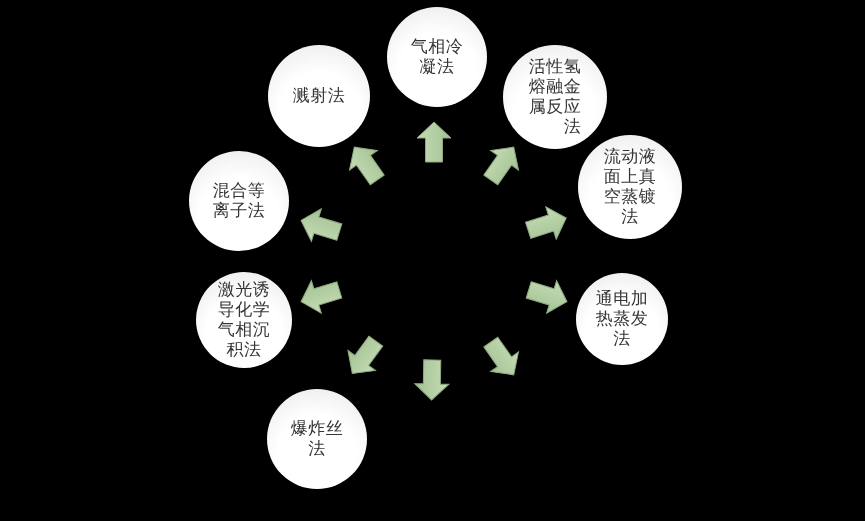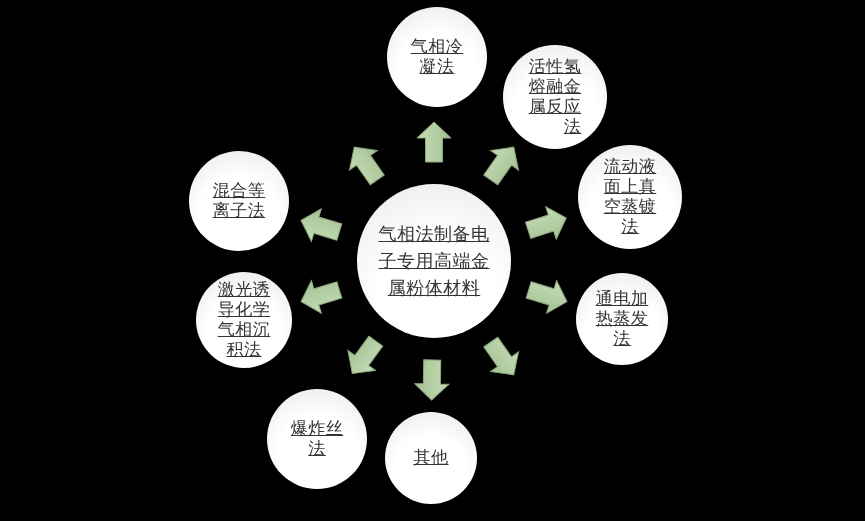--- a/index.html
+++ b/index.html
@@ -25,31 +25,30 @@
   .node{
     position:absolute;
     border-radius:50%;
     background:radial-gradient(circle at 50% 66%, #ffffff 48%, #efefef 82%, #dcdcdc 100%);
     display:flex;align-items:center;justify-content:center;
     text-align:center;
     color:#343434;
     white-space:pre-line;
     font-size:17px;line-height:20px;
     letter-spacing:0.5px;
-    text-decoration:underline;
   }
   .node span{white-space:pre-line;}
   .center{
     left:357px;top:184px;width:154px;height:154px;
     font-size:18px;line-height:27px;
     background:radial-gradient(circle at 52% 72%, #ffffff 42%, #f0f0f0 80%, #dedede 100%);
   }
   .n0{left:387px;top:7px;  width:100px;height:100px;}
   .n1{left:503px;top:45px; width:104px;height:104px;text-align:right;}
-  .n2{left:578px;top:145px;width:104px;height:104px;}
+  .n2{left:578px;top:135px;width:104px;height:104px;}
   .n3{left:576px;top:273px;width:92px; height:92px;}
   .n4{left:499px;top:379px;width:104px;height:104px;}
   .n5{left:385px;top:412px;width:92px; height:92px;}
   .n6{left:267px;top:389px;width:100px;height:100px;}
   .n7{left:196px;top:272px;width:96px; height:96px;}
   .n8{left:189px;top:151px;width:100px;height:100px;}
   .n9{left:268px;top:45px; width:102px;height:102px;}
 </style>
 </head>
 <body>
@@ -70,25 +69,20 @@
         <polygon points="99,-8.5 123,-8.5 123,-17 139,0 123,17 123,8.5 99,8.5" transform="translate(434 261) rotate(17)" class="arrow"></polygon>
         <polygon points="99,-8.5 123,-8.5 123,-17 139,0 123,17 123,8.5 99,8.5" transform="translate(434 261) rotate(55)" class="arrow"></polygon>
         <polygon points="99,-8.5 123,-8.5 123,-17 139,0 123,17 123,8.5 99,8.5" transform="translate(434 261) rotate(91)" class="arrow"></polygon>
         <polygon points="99,-8.5 123,-8.5 123,-17 139,0 123,17 123,8.5 99,8.5" transform="translate(434 261) rotate(126)" class="arrow"></polygon>
         <polygon points="99,-8.5 123,-8.5 123,-17 139,0 123,17 123,8.5 99,8.5" transform="translate(434 261) rotate(163)" class="arrow"></polygon>
         <polygon points="99,-8.5 123,-8.5 123,-17 139,0 123,17 123,8.5 99,8.5" transform="translate(434 261) rotate(197)" class="arrow"></polygon>
         <polygon points="99,-8.5 123,-8.5 123,-17 139,0 123,17 123,8.5 99,8.5" transform="translate(434 261) rotate(235)" class="arrow"></polygon>
       </g>
   </svg>
 
-  <div class="node center">
-    <span>气相法制备电
-子专用高端金
-属粉体材料</span>
-  </div>
 
   <div class="node n0">
     <span>气相冷
 凝法</span>
   </div>
   <div class="node n1">
     <span>活性氢
 熔融金
 属反应
 法</span>
@@ -97,31 +91,31 @@
     <span>流动液
 面上真
 空蒸镀
 法</span>
   </div>
   <div class="node n3">
     <span>通电加
 热蒸发
 法</span>
   </div>
-  <div class="node n5">
-    <span>其他</span>
-  </div>
   <div class="node n6">
     <span>爆炸丝
 法</span>
   </div>
   <div class="node n8">
     <span>混合等
 离子法</span>
   </div>
   <div class="node n7">
     <span>激光诱
 导化学
 气相沉
 积法</span>
   </div>
+  <div class="node n9">
+    <span>溅射法</span>
+  </div>
 
 </div>
 
 </body></html>

